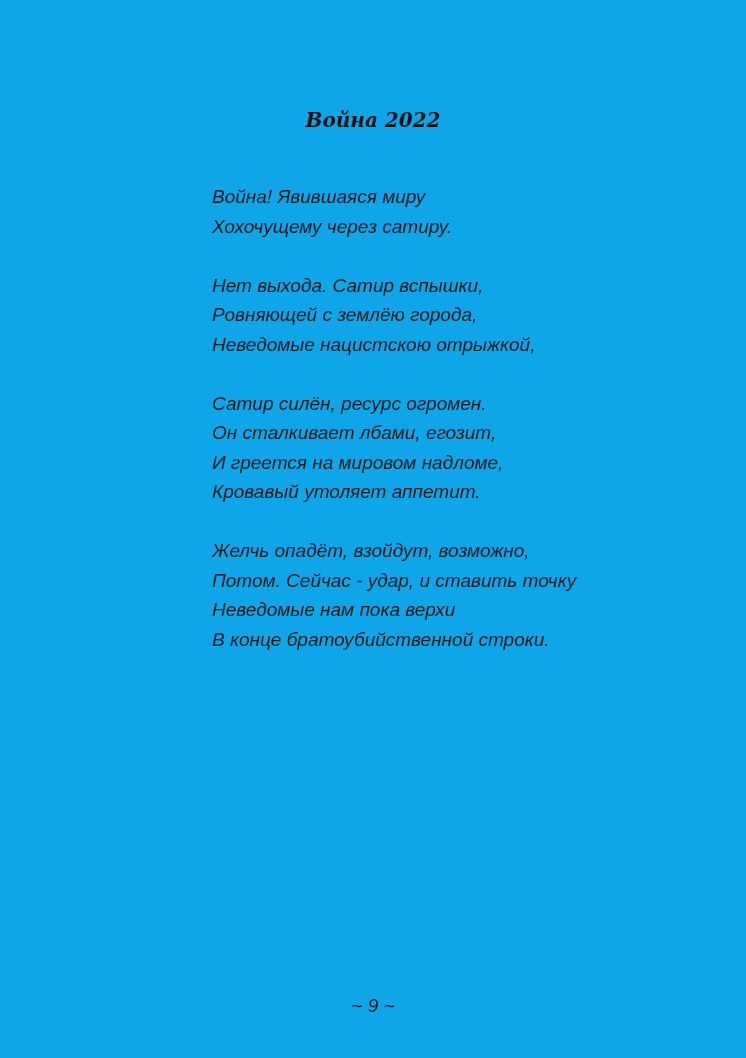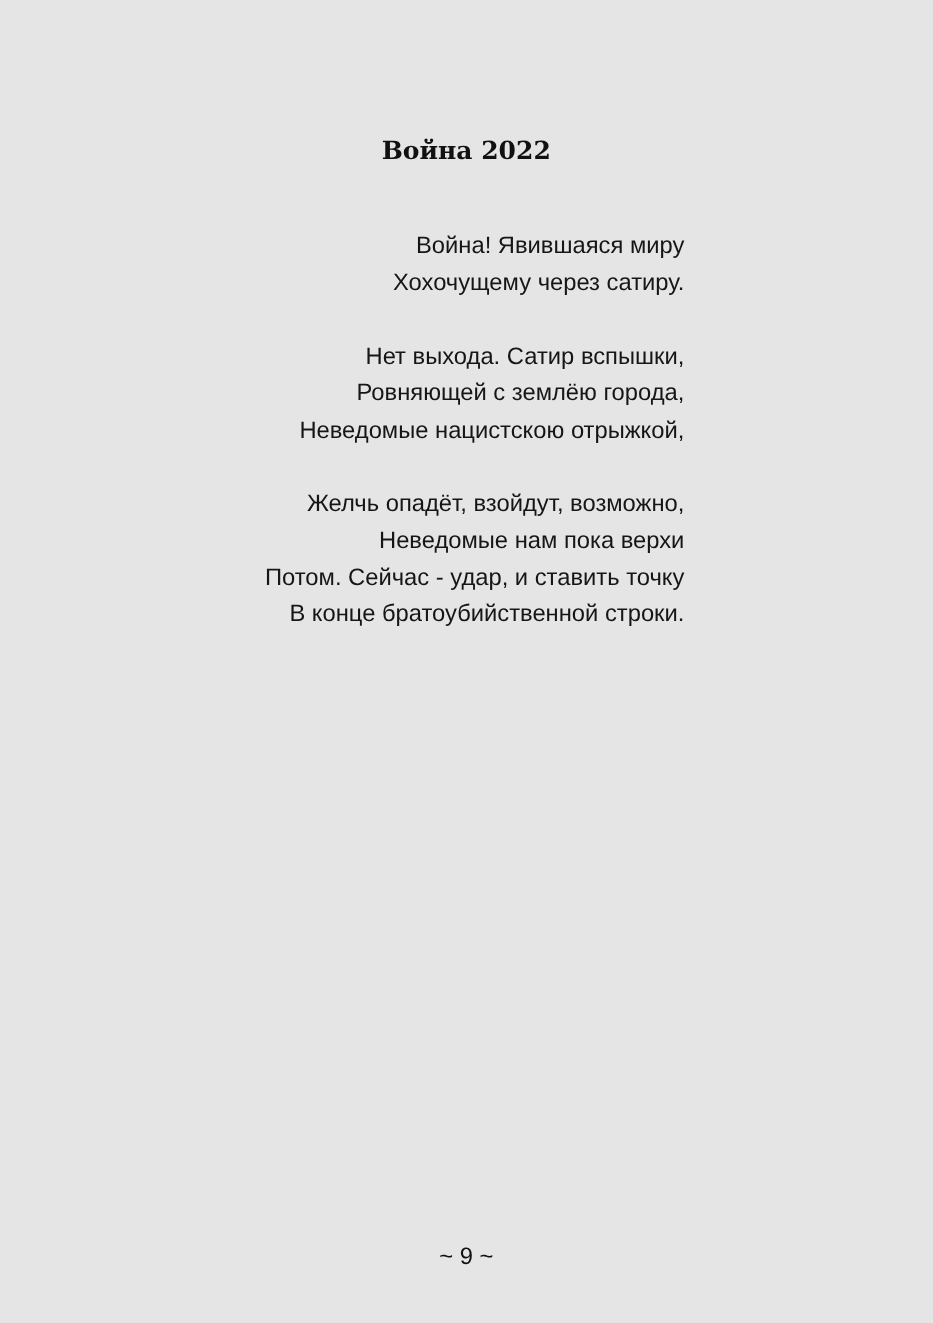--- a/index.html
+++ b/index.html
@@ -12,21 +12,22 @@
       height: 1058px;
       position: relative;
       overflow: hidden;
       color: #111111;
     }
     .page {
       position: absolute;
       left: 0; top: 0;
       width: 746px;
       height: 1058px;
-      background: #e5e5e5;
+      background: #0ea5e9;
+      font-style: italic;
     }
     .title {
       position: absolute;
       top: 107px;
       left: 0;
       width: 746px;
       text-align: center;
       font-family: "DejaVu Serif", serif;
       font-weight: bold;
       font-size: 20px;
@@ -36,21 +37,20 @@
     .poem {
       position: absolute;
       left: 212px;
       top: 182px;
       font-family: "Liberation Sans", sans-serif;
       font-size: 19px;
       color: #161616;
     }
     .stanza {
       margin: 0 0 29.5px 0;
-      text-align: right;
     }
     .line {
       display: block;
       height: 29.5px;
       line-height: 29.5px;
       white-space: nowrap;
     }
     .page-number {
       position: absolute;
       top: 994px;
@@ -73,21 +73,27 @@
     <div class="stanza">
       <span class="line">Война! Явившаяся миру</span>
       <span class="line">Хохочущему через сатиру.</span>
     </div>
     <div class="stanza">
       <span class="line">Нет выхода. Сатир вспышки,</span>
       <span class="line">Ровняющей с землёю города,</span>
       <span class="line">Неведомые нацистскою отрыжкой,</span>
     </div>
     <div class="stanza">
+      <span class="line">Сатир силён, ресурс огромен.</span>
+      <span class="line">Он сталкивает лбами, егозит,</span>
+      <span class="line">И греется на мировом надломе,</span>
+      <span class="line">Кровавый утоляет аппетит.</span>
+    </div>
+    <div class="stanza">
       <span class="line">Желчь опадёт, взойдут, возможно,</span>
+      <span class="line">Потом. Сейчас - удар, и ставить точку</span>
       <span class="line">Неведомые нам пока верхи</span>
-      <span class="line">Потом. Сейчас - удар, и ставить точку</span>
       <span class="line">В конце братоубийственной строки.</span>
     </div>
   </div>
 
   <div class="page-number">~ 9 ~</div>
 </div>
 
 </body></html>

